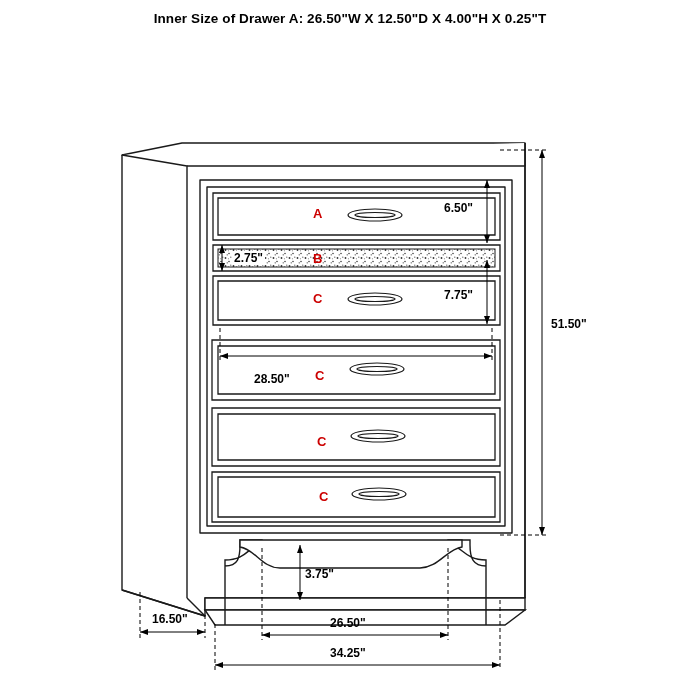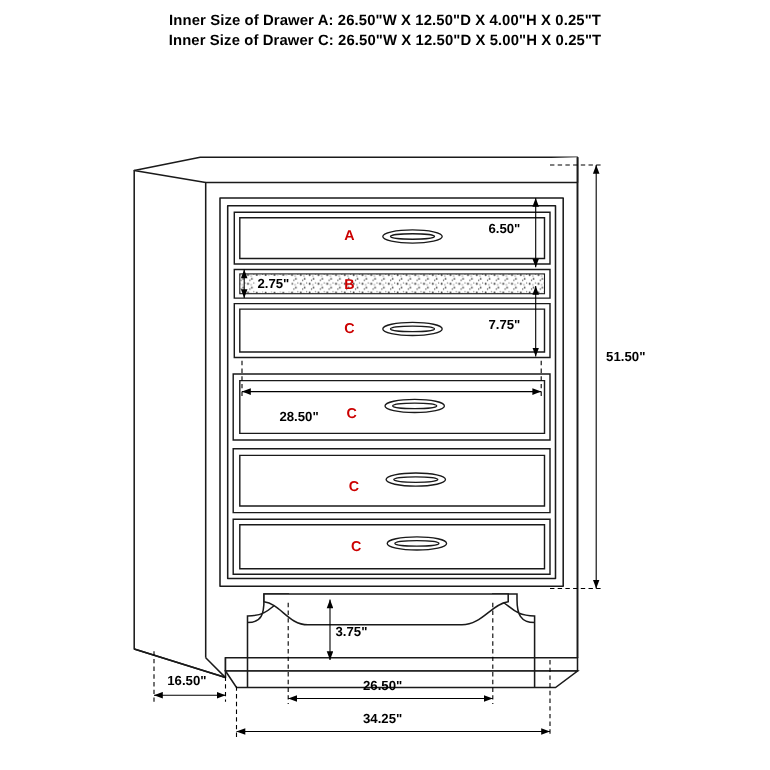--- a/index.html
+++ b/index.html
@@ -51,21 +51,20 @@
     white-space: nowrap;
   }
 </style>
 </head>
 <body>
 
 <div id="page">
 
   <div class="spec-block">
     <div class="spec-line">Inner Size of Drawer A: 26.50"W X 12.50"D X 4.00"H X 0.25"T</div>
-    <div class="spec-line">Inner Size of Drawer C: 26.50"W X 12.50"D X 5.00"H X 0.25"T</div>
   </div>
 
   <svg id="diagram" viewBox="0 0 700 700">
     <defs>
       <marker id="arrEnd" markerWidth="9" markerHeight="9" refX="8" refY="3" orient="auto" markerUnits="strokeWidth">
         <path d="M0,0 L8,3 L0,6 z" fill="#000"></path>
       </marker>
       <marker id="arrStart" markerWidth="9" markerHeight="9" refX="0" refY="3" orient="auto" markerUnits="strokeWidth">
         <path d="M8,0 L0,3 L8,6 z" fill="#000"></path>
       </marker>

